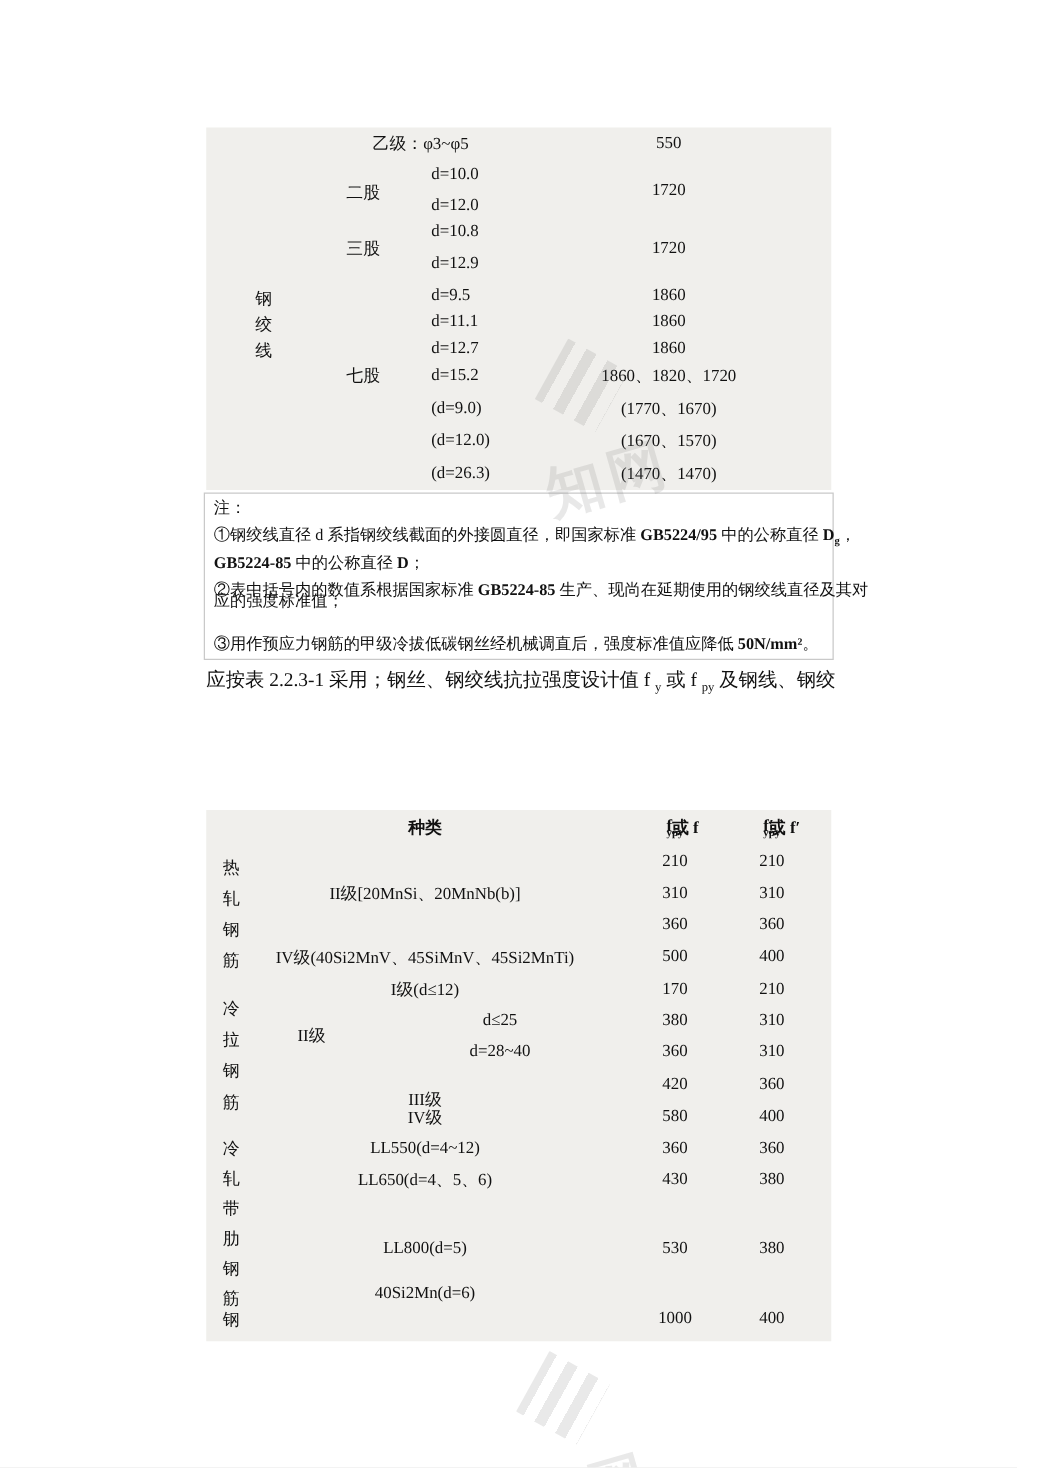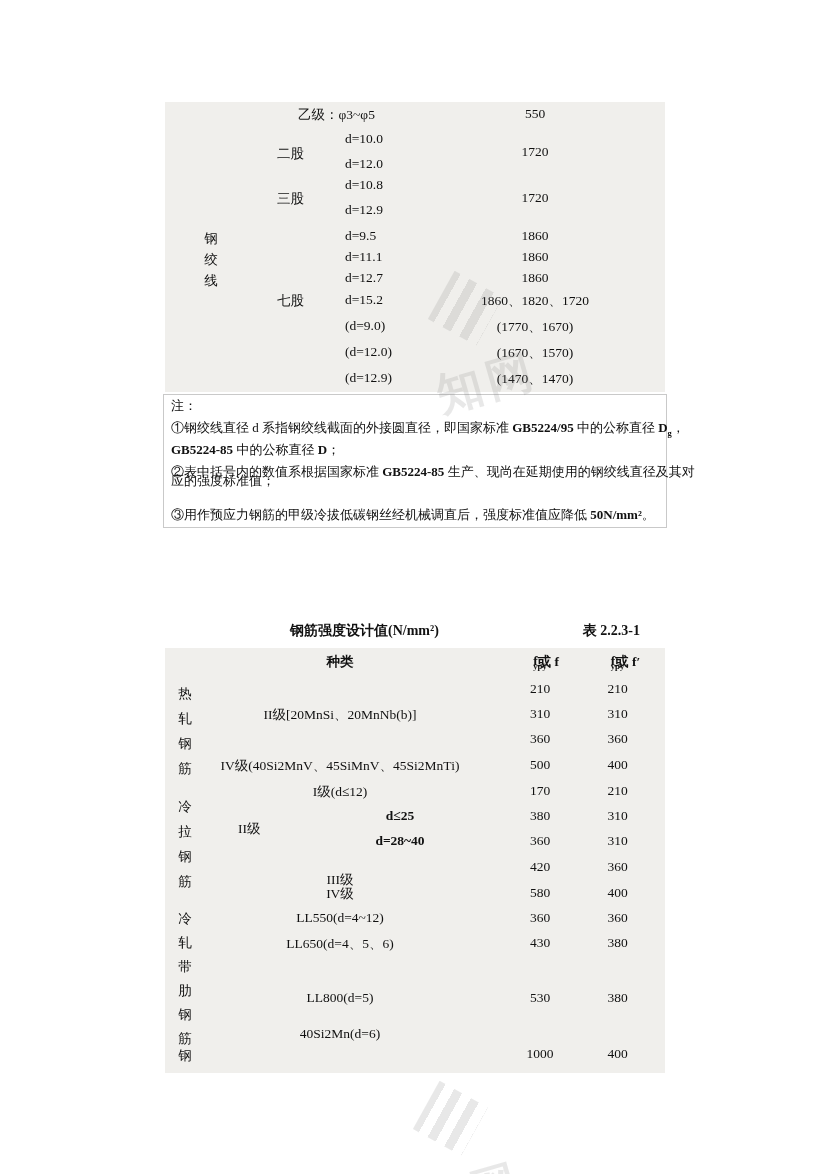--- a/index.html
+++ b/index.html
@@ -46,21 +46,21 @@
   .t2-title { position:absolute; left:125px; white-space:nowrap; }
   .t2-no { position:absolute; right:25px; white-space:nowrap; }
 
   
   .tbl2 {
     position:absolute; left:165px; top:648px; width:500px; height:425px;
     background:#f0efec; font-size:13.5px;
   }
   .tbl2 span { position:absolute; white-space:nowrap; }
   .t2-kind  { left:20px;  width:310px; text-align:center; }
-  .t2-kind2 { left:100px; width:270px; text-align:center;font-weight:bold; }
+  .t2-kind2 { left:100px; width:270px; text-align:center; }
   .t2-v1 { left:335px; width:80px; text-align:center; }
   .t2-v2 { left:410px; width:85px; text-align:center; }
   .t2-h { font-weight:bold; }
   .t2-g {
     position:absolute; left:12px; width:16px;
     word-break:break-all; text-align:center; white-space:normal !important;
   }
 
   
   .watermark {
@@ -105,40 +105,37 @@
     <span class="c" style="left:180px; top:147px">d=11.1</span>
     <span class="v" style="top:147px">1860</span>
     <span class="c" style="left:180px; top:168px">d=12.7</span>
     <span class="v" style="top:168px">1860</span>
     <span class="c" style="left:180px; top:190px">d=15.2</span>
     <span class="v" style="top:190px">1860、1820、1720</span>
     <span class="c" style="left:180px; top:216px">(d=9.0)</span>
     <span class="v" style="top:216px">(1770、1670)</span>
     <span class="c" style="left:180px; top:242px">(d=12.0)</span>
     <span class="v" style="top:242px">(1670、1570)</span>
-    <span class="c" style="left:180px; top:268px">(d=12.9)</span>
+    <span class="c" style="left:180px; top:268px">(d=26.3)</span>
     <span class="v" style="top:268px">(1470、1470)</span>
   </div>
 
   <div class="notes">
     <div class="nl" style="top:2px">注：</div>
     <div class="nl" style="top:24px"><span>①钢绞线直径 d 系指钢绞线截面的外接圆直径，即国家标准 </span><span class="b">GB5224/95</span><span> 中的公称直径 </span><span class="b">D</span><sub class="b">g</sub><span>，</span></div>
     <div class="nl" style="top:46px"><span class="b">GB5224-85</span><span> 中的公称直径 </span><span class="b">D</span><span>；</span></div>
     <div class="nl" style="top:68px"><span>②表中括号内的数值系根据国家标准 </span><span class="b">GB5224-85</span><span> 生产、现尚在延期使用的钢绞线直径及其对</span></div>
     <div class="nl" style="top:77px"><span>应的强度标准值；</span></div>
     <div class="nl" style="top:111px"><span>③用作预应力钢筋的甲级冷拔低碳钢丝经机械调直后，强度标准值应降低 </span><span class="b">50N/mm²</span><span>。</span></div>
   </div>
 
   <div class="clause">
-  </div>
-
-  <div class="t2-titlebar">
-    <span class="t2-title">钢筋强度设计值(N/mm²)</span>
-    <span class="t2-no">表 2.2.3-1</span>
-  </div>
+    <div class="ln"><span>应按表 2.2.3-1 采用；钢丝、钢绞线抗拉强度设计值 f </span><sub>y</sub><span> 或 f </span><sub>py</sub><span> 及钢线、钢绞</span></div>
+  </div>
+
 
   <div class="tbl2">
 
     <span class="t2-kind t2-h" style="top:5px">种类</span>
     <span class="t2-v1 t2-h" style="top:5px"><span>f</span><sub>y</sub><span> 或 f</span><sub>py</sub></span>
     <span class="t2-v2 t2-h" style="top:5px"><span>f′</span><sub>y</sub><span> 或 f′</span><sub>py</sub></span>
 
     <span class="t2-g" style="top:33px;  line-height:25px">热轧钢筋</span>
     <span class="t2-g" style="top:146px; line-height:25px">冷拉钢筋</span>
     <span class="t2-g" style="top:259px; line-height:24px">冷轧带肋钢筋</span>

